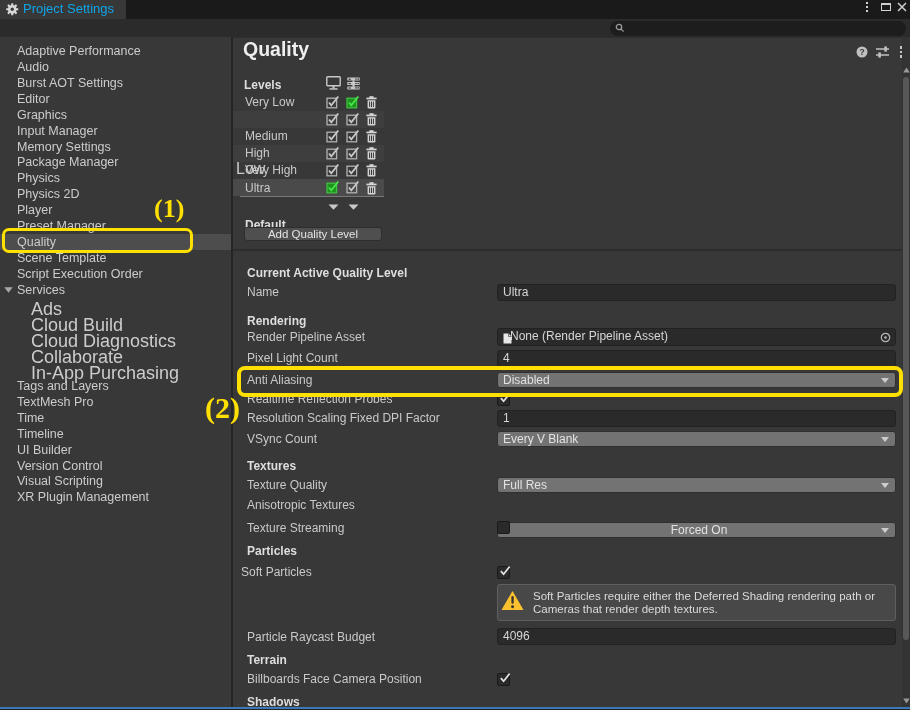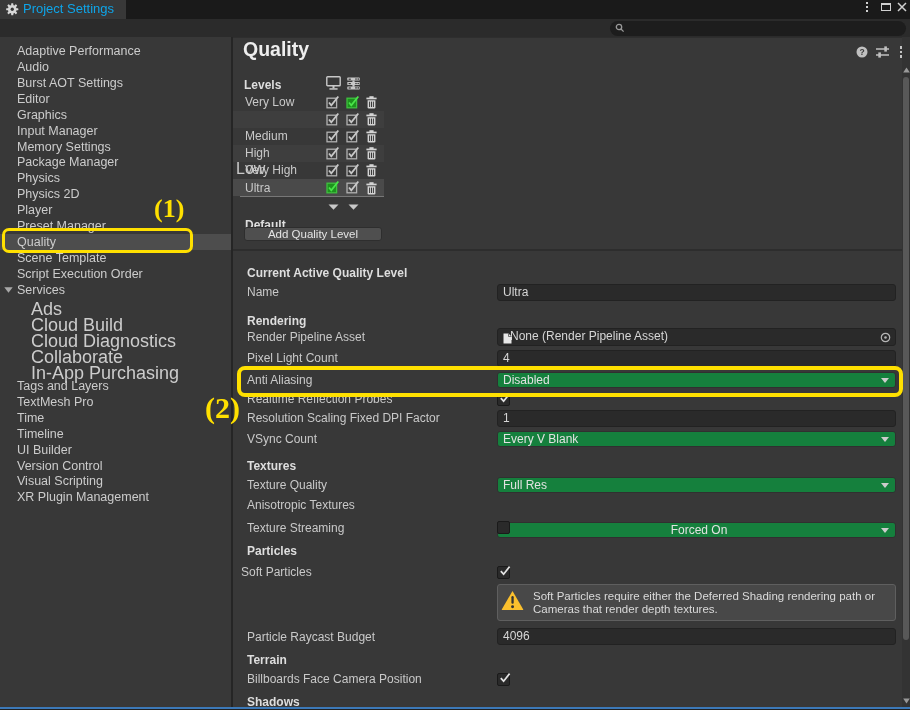--- a/index.html
+++ b/index.html
@@ -4,21 +4,21 @@
 <style>
   html,body{margin:0;padding:0;}
   body{width:910px;height:710px;position:relative;overflow:hidden;
        background:#383838;font-family:"Liberation Sans",sans-serif;}
   .abs{position:absolute;}
   .lbl{position:absolute;font-size:12px;color:#c9c9c9;white-space:nowrap;}
   .hdr{position:absolute;font-size:12px;font-weight:bold;color:#dedede;white-space:nowrap;}
   .fld{position:absolute;left:497px;width:399px;height:17px;background:#2a2a2a;
        border:1px solid #222;border-radius:3px;box-sizing:border-box;
        font-size:12px;color:#d6d6d6;line-height:15px;padding-left:5px;}
-  .dd{position:absolute;left:497px;width:399px;height:16px;background:#15803d;
+  .dd{position:absolute;left:497px;width:399px;height:16px;background:#737373;
       border-radius:3px;box-sizing:border-box;border:1px solid #303030;
       font-size:12px;color:#e2e2e2;line-height:14px;padding-left:5px;}
   .dd .arr{position:absolute;right:6px;top:5px;width:0;height:0;
       border-left:4.5px solid transparent;border-right:4.5px solid transparent;
       border-top:5px solid #ccc;}
   .cbv{position:absolute;left:497px;width:13px;height:13px;background:#2a2a2a;
        border:1px solid #1a1a1a;border-radius:2px;box-sizing:border-box;}
   .sideitem{position:absolute;left:17px;font-size:12.5px;color:#cccccc;white-space:nowrap;}
   .subitem{position:absolute;left:31px;font-size:18px;color:#cccccc;white-space:nowrap;}
 </style>

